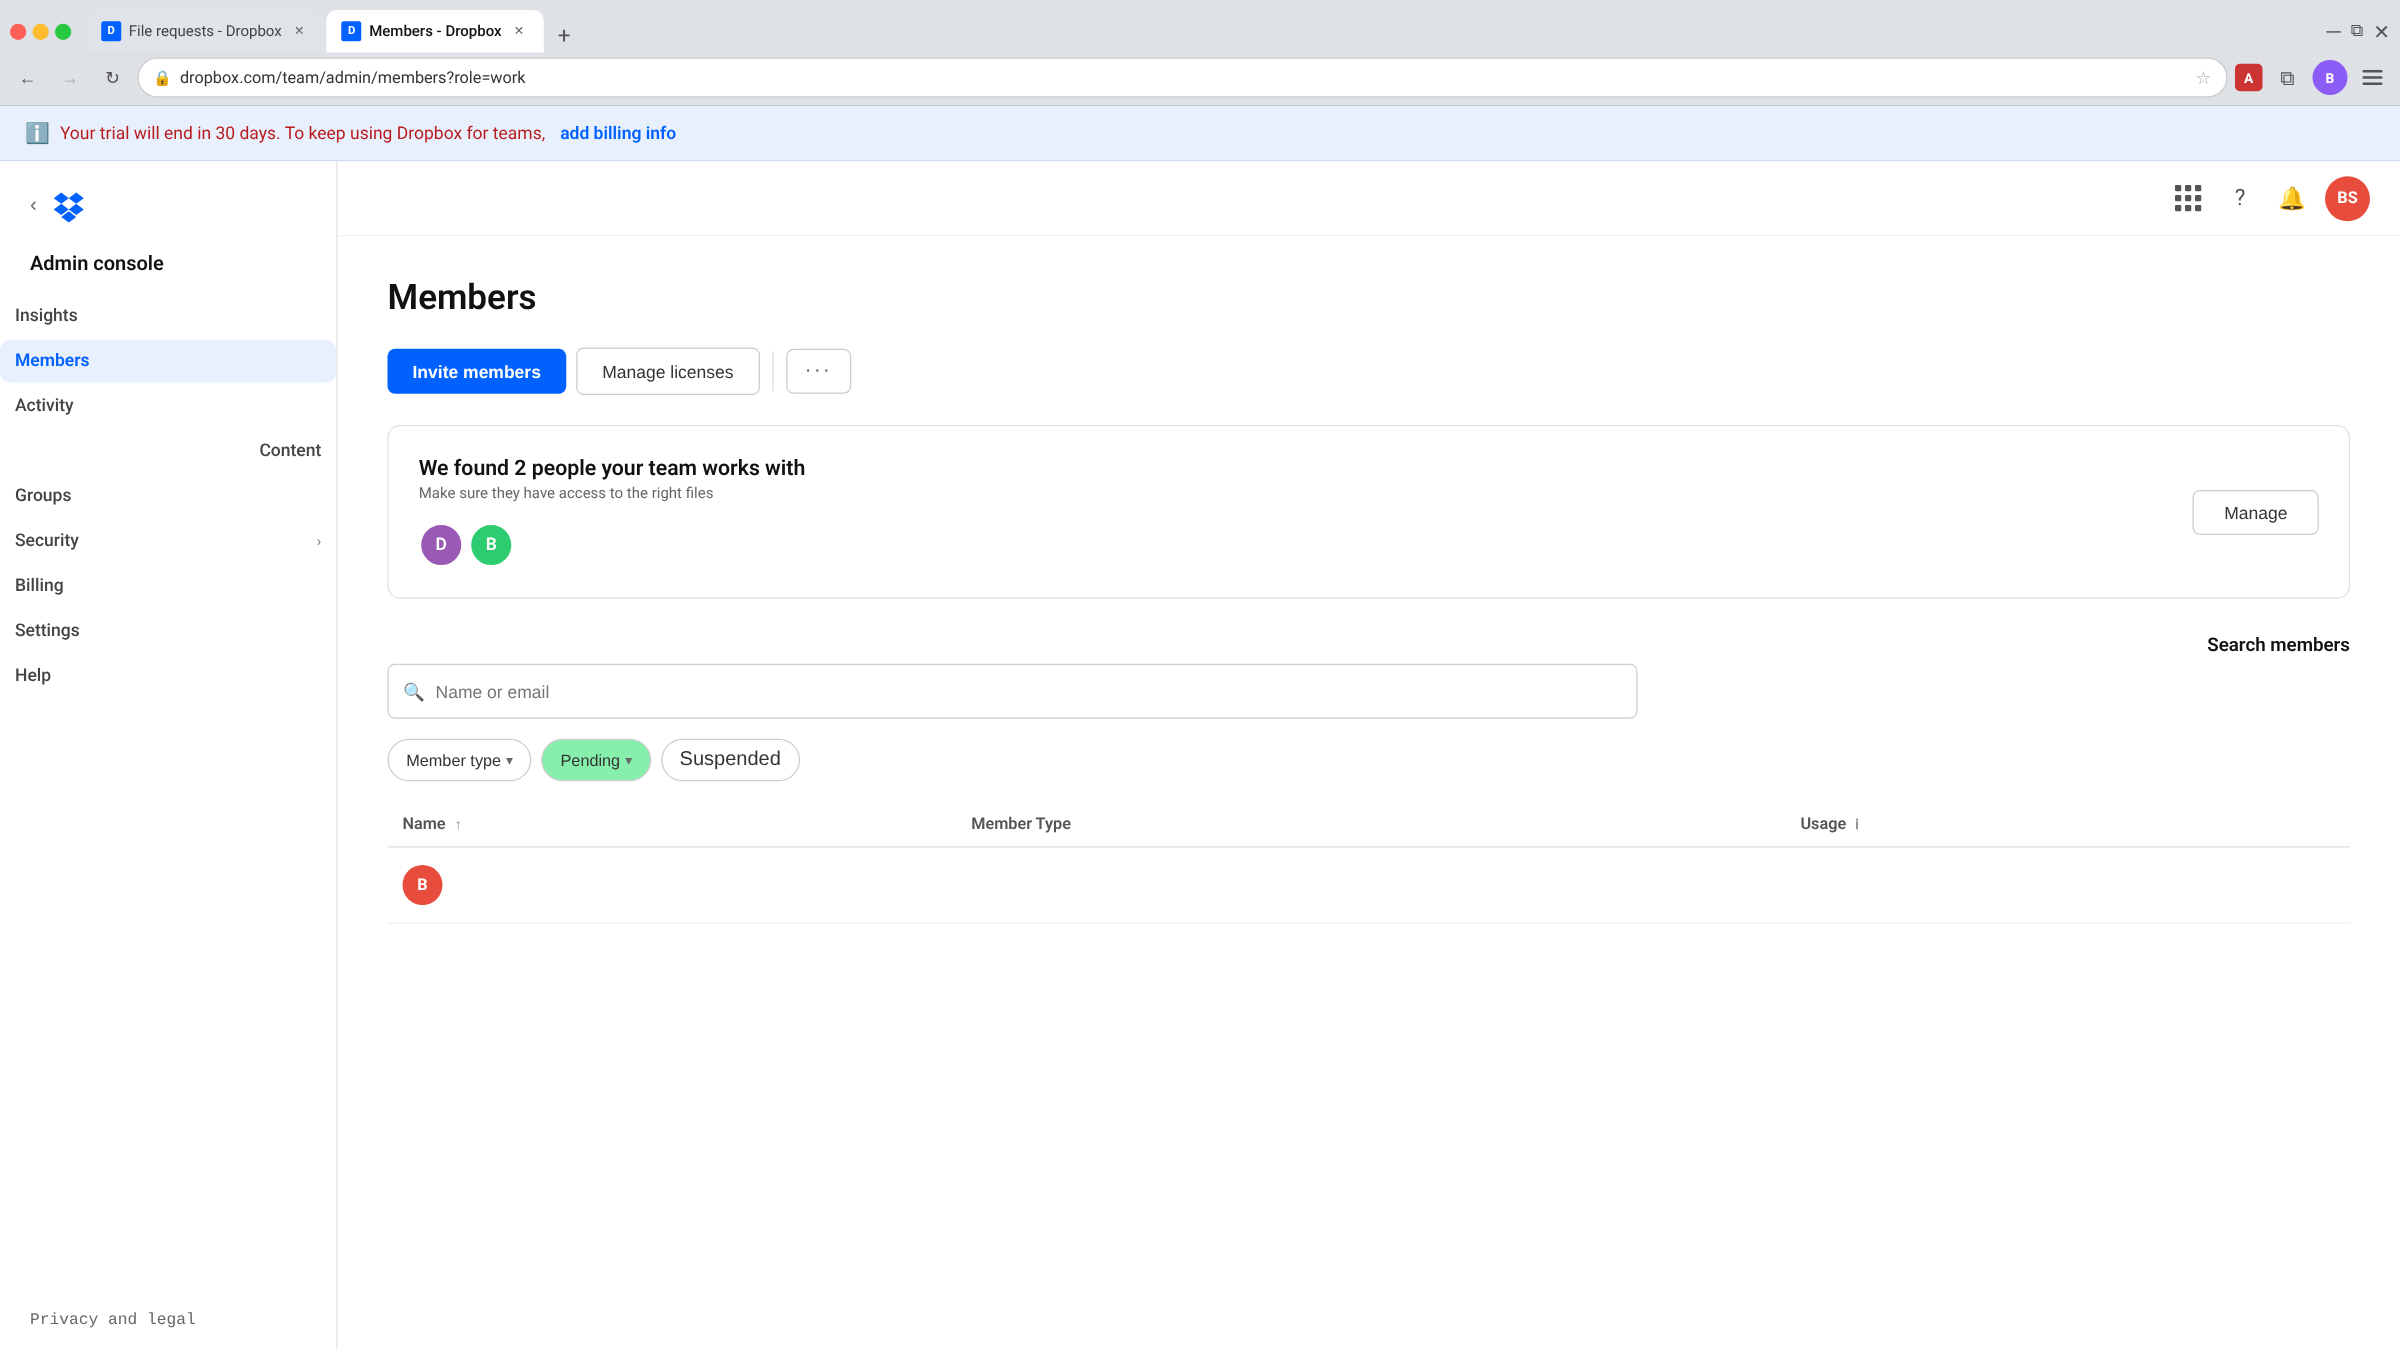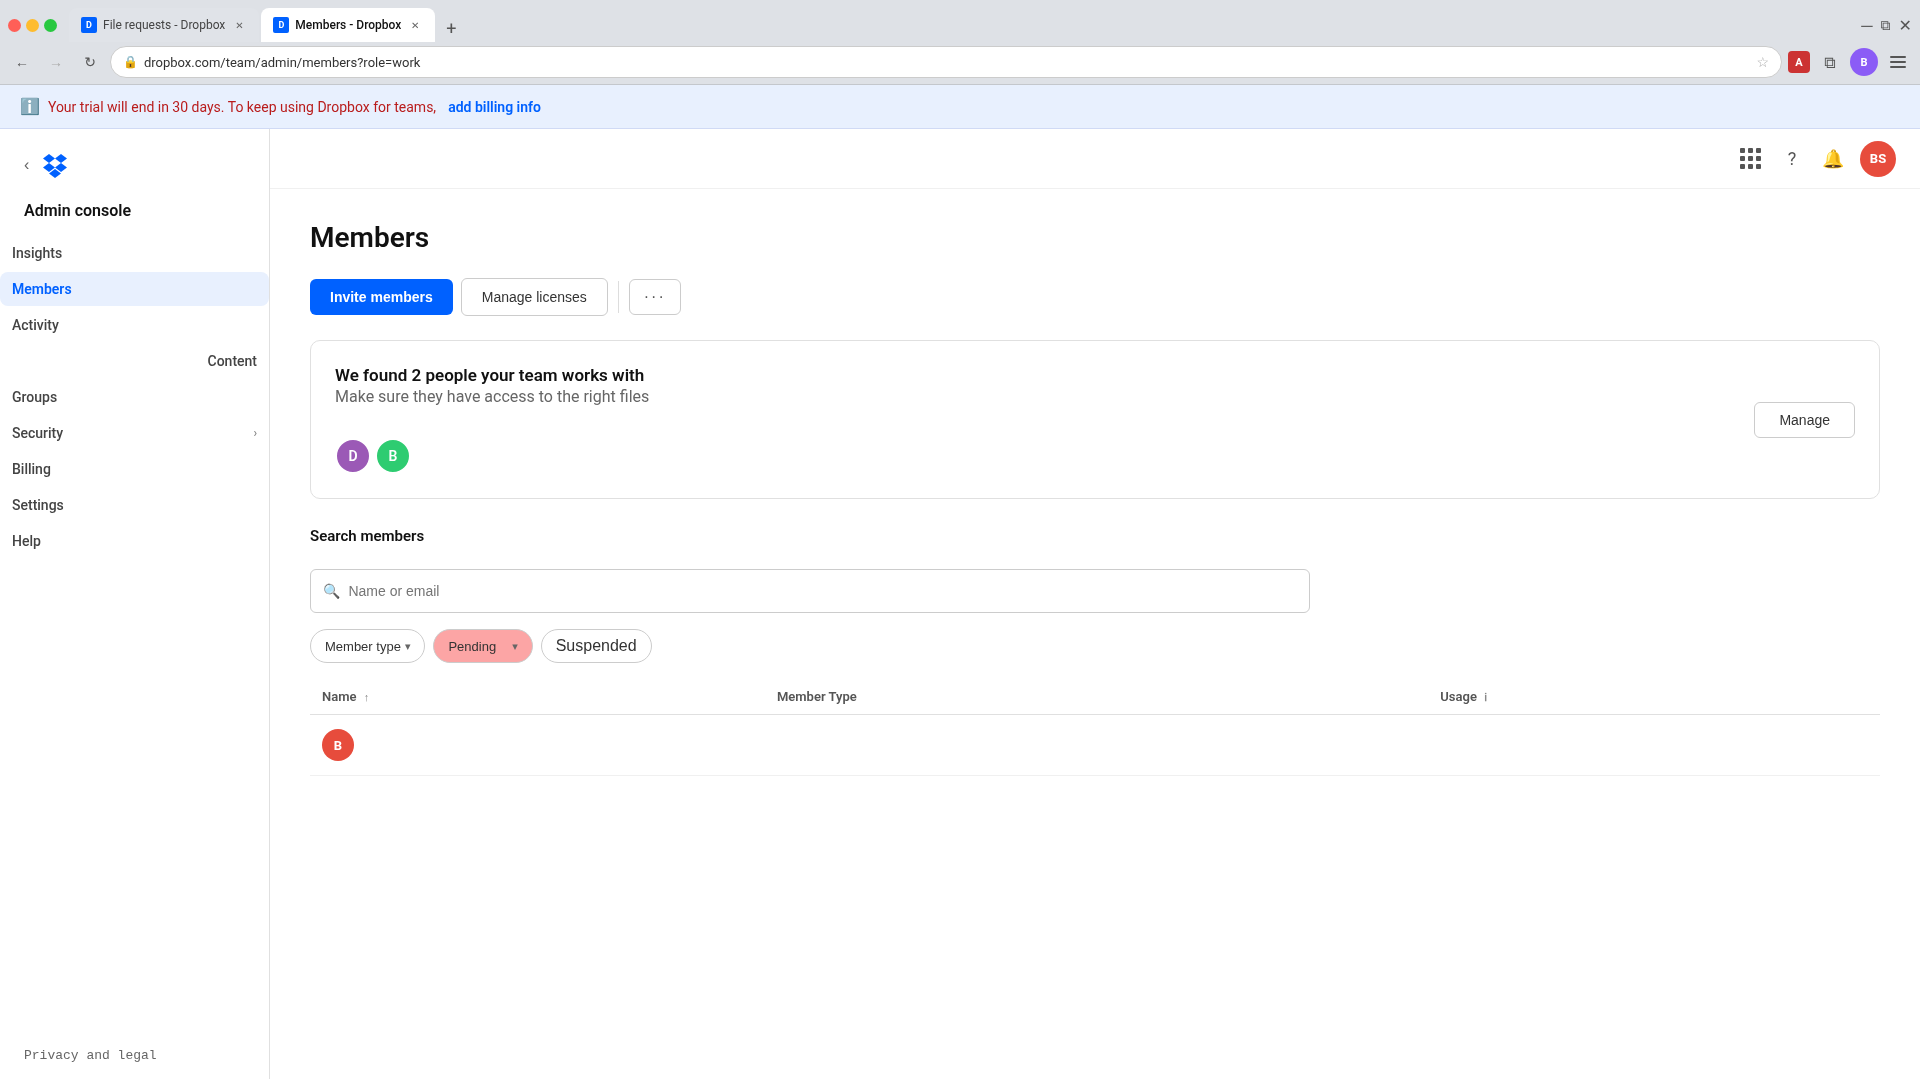--- a/index.html
+++ b/index.html
@@ -158,44 +158,44 @@
           <button style="background:#0061ff;color:white;border:none;padding:10px 20px;border-radius:6px;font-size:14px;font-weight:600;cursor:pointer;">Invite members</button>
           <button style="background:white;color:#333;border:1px solid #ccc;padding:10px 20px;border-radius:6px;font-size:14px;font-weight:500;cursor:pointer;">Manage licenses</button>
           <div style="width:1px;height:32px;background:#ddd;margin:0 2px;"></div>
           <button style="background:white;color:#555;border:1px solid #ccc;padding:8px 14px;border-radius:6px;font-size:16px;cursor:pointer;letter-spacing:2px;">···</button>
         </div>
 
         <div style="border:1px solid #e0e0e0;border-radius:10px;padding:24px;margin-bottom:28px;background:#fff;">
           <div style="display:flex;align-items:center;justify-content:space-between;">
             <div>
               <div style="font-size:17px;font-weight:600;color:#111;margin-bottom:2px;">We found 2 people your team works with</div>
-              <div style="font-size:16px;color:#666;margin-bottom:32px;">Make sure they have access to the right files</div>
+              <div style="font-size:12px;color:#666;margin-bottom:17px;">Make sure they have access to the right files</div>
               <div style="display:flex;gap:4px;">
                 <div style="width:36px;height:36px;border-radius:50%;background:#9b59b6;display:flex;align-items:center;justify-content:center;color:white;font-size:14px;font-weight:600;border:2px solid white;">D</div>
                 <div style="width:36px;height:36px;border-radius:50%;background:#2ecc71;display:flex;align-items:center;justify-content:center;color:white;font-size:14px;font-weight:600;border:2px solid white;">B</div>
               </div>
             </div>
             <button style="background:white;color:#333;border:1px solid #ccc;padding:9px 24px;border-radius:6px;font-size:14px;cursor:pointer;">Manage</button>
           </div>
         </div>
 
         <div style="margin-bottom:16px;">
-          <div style="font-size:15px;font-weight:600;color:#111;margin-bottom:24px;">Search members</div>
+          <div style="font-size:15px;font-weight:600;color:#111;margin-bottom:6px;text-align:right;">Search members</div>
           <div style="display:flex;align-items:center;border:1px solid #ccc;border-radius:6px;padding:0 12px;height:44px;background:white;gap:8px;max-width:1000px;">
             <span style="color:#888;font-size:14px;">🔍</span>
             <input style="flex: 1 1 0%; border: none; outline: none; font-size: 14px; color: rgb(51, 51, 51); background: transparent;" type="text" placeholder="Name or email">
           </div>
         </div>
 
         <div style="display:flex;gap:8px;margin-bottom:16px;">
           <button style="background:white;border:1px solid #ccc;border-radius:20px;padding:7px 14px;font-size:13px;cursor:pointer;display:flex;align-items:center;gap:4px;color:#333;">
             <span>Member type</span>
             <span style="font-size:11px;color:#666;">▾</span>
           </button>
-          <button style="background:#fca5a5;border:1px solid #ccc;border-radius:20px;padding:7px 14px;font-size:13px;cursor:pointer;display:flex;align-items:center;gap:16px;color:#333;">
+          <button style="background:#86efac;border:1px solid #ccc;border-radius:20px;padding:7px 14px;font-size:13px;cursor:pointer;display:flex;align-items:center;gap:4px;color:#333;">
             <span>Pending</span>
             <span style="font-size:11px;color:#666;">▾</span>
           </button>
           <button style="background:white;border:1px solid #ccc;border-radius:20px;padding:7px 14px;font-size:16px;cursor:pointer;display:flex;align-items:center;gap:4px;color:#333;">
             <span>Suspended</span>
           </button>
         </div>
 
         <table style="width:100%;border-collapse:collapse;">
           <thead>

